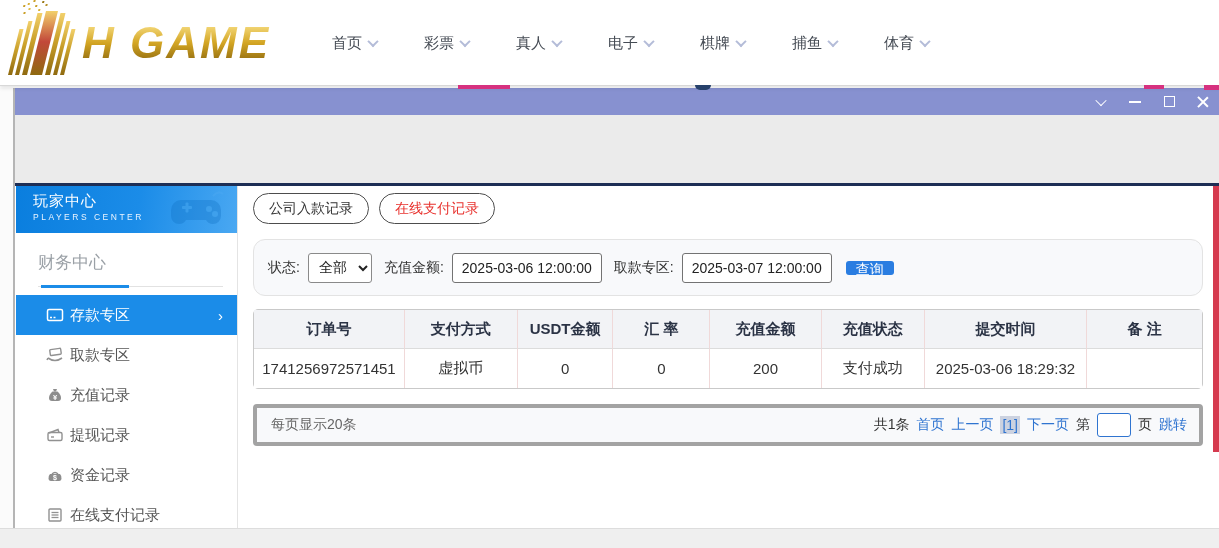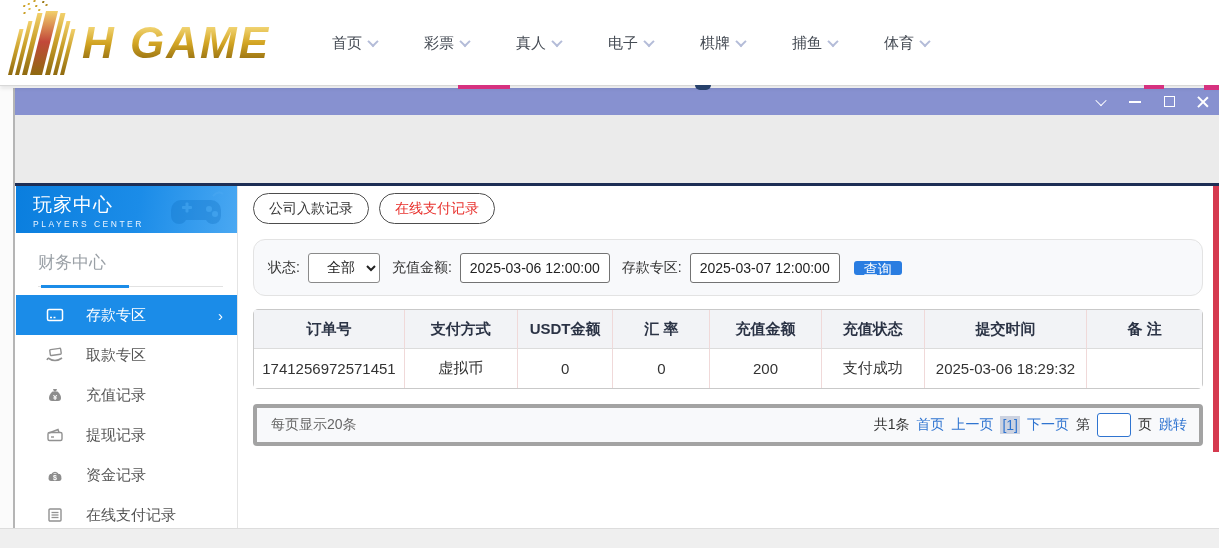--- a/index.html
+++ b/index.html
@@ -45,47 +45,47 @@
     border-top:3px solid #1d2e55; }
   .bottom-strip { position:absolute; left:0; top:528px; width:1219px; height:20px; background:#efefef;
     border-top:1px solid #ddd; }
   .right-red-strip { position:absolute; left:1213px; top:186px; width:6px; height:266px; background:#d53a4f; }
 
   
   .sidebar { position:absolute; left:16px; top:186px; width:222px; height:342px; background:#fff;
     border-right:1px solid #e4e4e4; }
   .sb-banner { position:relative; height:47px; overflow:hidden; padding:6px 0 0 17px;
     background:linear-gradient(100deg,#0a7ede 0%,#1b8ce8 55%,#4aa8f2 100%); }
-  .sb-banner .title { color:#fff; font-size:19px; letter-spacing:1px; }
+  .sb-banner .title { color:#fff; font-size:15px; letter-spacing:1px; }
   .sb-banner .subtitle { color:#eaf4ff; font-size:8.5px; letter-spacing:2.5px; margin-top:1px; }
   .sb-gamepad { position:absolute; right:10px; top:4px; opacity:.55; }
   .sb-section { padding:18px 0 0 22px; }
   .sb-section-label { color:#9aa0a6; font-size:17px; }
   .sb-section-rule { margin-top:12px; height:1px; background:#e2e2e2; position:relative; }
   .sb-section-rule::before { content:""; position:absolute; left:3px; top:-1px; width:88px; height:3px; background:#1b8ce8; }
   .sb-menu { margin-top:8px; }
-  .sb-item { position:relative; height:40px; display:flex; align-items:center; padding-left:30px; gap:22px;
+  .sb-item { position:relative; height:40px; display:flex; align-items:center; padding-left:30px; gap:6px;
     font-size:15px; color:#555; cursor:pointer; }
   .sb-item .sb-icon { width:18px; height:18px; display:flex; align-items:center; justify-content:center; }
   .sb-item.active { background:#1b8ce8; color:#fff; }
   .sb-item.active .arrow { position:absolute; right:14px; color:#fff; font-size:15px; }
 
   
   .content { position:absolute; left:238px; top:186px; width:966px; height:342px; background:#fff; }
   .tabs { position:absolute; left:15px; top:7px; display:flex; gap:10px; }
   .tab-pill { height:31px; padding:0 15px; border:1px solid #4d4d4d; border-radius:16px; background:#fff;
     display:flex; align-items:center; font-size:14px; color:#333; cursor:pointer; }
   .tab-pill.red { color:#e8322e; }
 
   .filter-panel { position:absolute; left:15px; top:53px; width:950px; height:57px; background:#f8f9fb;
     border:1px solid #e3e3e3; border-radius:12px; display:flex; align-items:center; padding-left:14px; }
   .f-label { font-size:14px; color:#333; }
-  .status-select { margin-left:8px; width:72px; height:30px; border:1px solid #8a8a8a; border-radius:3px;
+  .status-select { margin-left:8px; width:64px; height:30px; border:1px solid #8a8a8a; border-radius:3px;
     background:#fff; font-size:14px; color:#222; padding-left:6px;
-    font-family:Liberation Mono, monospace;text-align:center; }
+    font-family:Liberation Mono, monospace; }
   .date-input { margin-left:8px; width:150px; height:30px; border:1px solid #737373; border-radius:3px;
     background:#fff; font-size:14px; color:#222; text-align:center;
     font-family:"Liberation Sans","DejaVu Sans",sans-serif; }
   .gap-lbl { margin-left:12px; }
   .search-btn { margin-left:14px; width:48px; height:14px; background:#2a7de1; color:#fff; font-size:14px;
     border:none; border-radius:3px; cursor:pointer; font-family:"Liberation Sans","DejaVu Sans",sans-serif; }
 
   .records-table { position:absolute; left:15px; top:123px; width:950px; border-collapse:separate; border-spacing:0;
     border:1px solid #c9c9c9; border-radius:5px; }
   .records-table th { height:39px; background:#f2f3f6; color:#2b3345; font-size:15px; font-weight:bold;
@@ -277,21 +277,21 @@
     <button class="tab-pill red">在线支付记录</button>
   </div>
 
   <div class="filter-panel">
     <span class="f-label">状态:</span>
     <select class="status-select">
       <option>全部</option>
     </select>
     <span class="f-label gap-lbl">充值金额:</span>
     <input class="date-input" type="text" value="2025-03-06 12:00:00" style="">
-    <span class="f-label gap-lbl">存款专区:</span>
+    <span class="f-label gap-lbl">取款专区:</span>
     <input class="date-input" type="text" value="2025-03-07 12:00:00" style="">
     <button class="search-btn">查询</button>
   </div>
 
   <table class="records-table">
     <colgroup>
       <col style="width:151px">
         <col style="width:113px">
         <col style="width:96px">
         <col style="width:97px">

